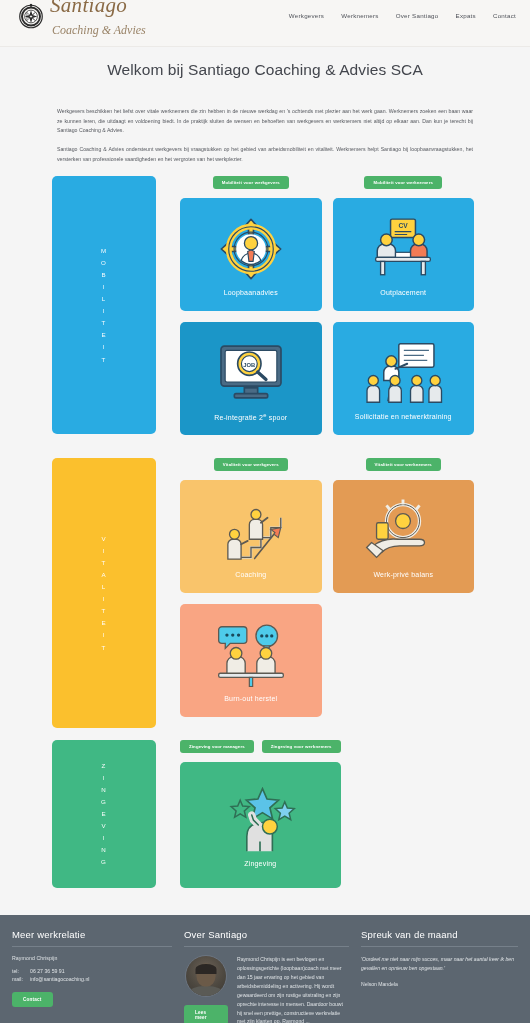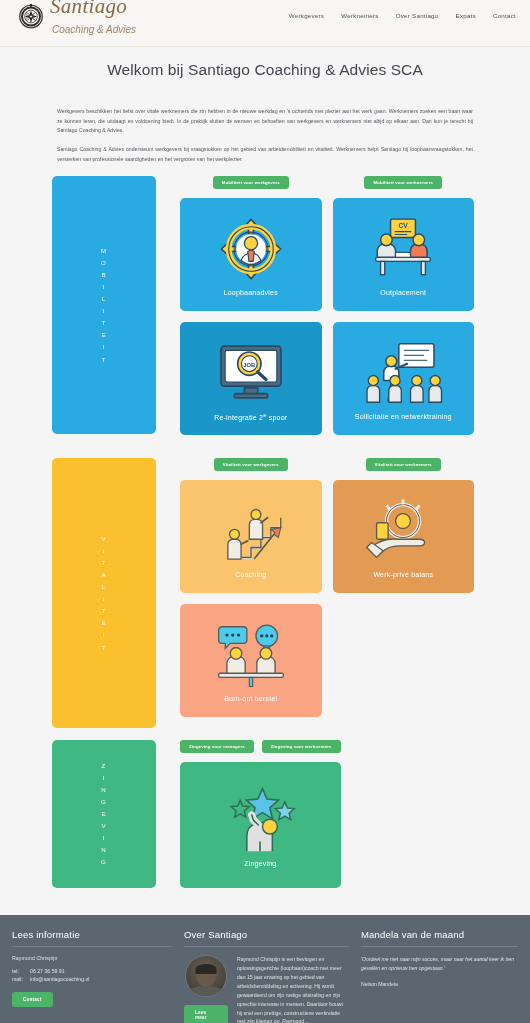--- a/index.html
+++ b/index.html
@@ -24,22 +24,22 @@
   .logo-mark { width: 30px; height: 30px; flex: 0 0 30px; }
   .logo-text { display: flex; flex-direction: column; line-height: 1; }
   .logo-name {
     font-family: "Liberation Serif", serif;
     font-size: 21px;
     font-style: italic;
     color: #8a6a45;
     letter-spacing: .3px;
   }
   .logo-sub {
-    font-family: Liberation Sans, sans-serif;
-    font-size: 10px;
+    font-family: Liberation Serif, serif;
+    font-size: 12px;
     font-style: italic;
     color: #9a8468;
     margin-top: 8px;
     margin-left: 2px;
   }
   .nav { margin-left: auto; display: flex; align-items: center; gap: 17px; }
   .nav-item {
     font-size: 6.2px;
     color: #4e5158;
     letter-spacing: .25px;
@@ -480,21 +480,21 @@
           <div class="card-label">Zingeving</div>
         </div>
       </div>
       <div class="card-col"></div>
     </div>
   </div>
 </div>
 
 <div class="footer">
   <div class="fcol c1">
-    <h3>Lees informatie</h3>
+    <h3>Meer werkrelatie</h3>
     <div class="f-name">Raymond Chrispijn</div>
     <div class="f-line">
       <span class="lbl">tel:</span>
       <span>06 27 36 59 91</span>
     </div>
     <div class="f-line">
       <span class="lbl">mail:</span>
       <span>info@santiagocoaching.nl</span>
     </div>
     <span class="btn-green">Contact</span>
@@ -509,17 +509,17 @@
           <span class="face"></span>
           <span class="hair"></span>
         </div>
         <span class="btn-green">Lees meer</span>
       </div>
       <div class="about-text">Raymond Chrispijn is een bevlogen en oplossingsgerichte (loopbaan)coach met meer dan 15 jaar ervaring op het gebied van arbeidsbemiddeling en activering. Hij wordt gewaardeerd om zijn rustige uitstraling en zijn oprechte interesse in mensen. Daardoor bouwt hij snel een prettige, constructieve werkrelatie met zijn klanten op. Raymond ...</div>
     </div>
   </div>
 
   <div class="fcol">
-    <h3>Mandela van de maand</h3>
+    <h3>Spreuk van de maand</h3>
     <div class="quote">'Oordeel me niet naar mijn succes, maar naar het aantal keer ik ben gevallen en opnieuw ben opgestaan.'</div>
     <div class="quote-author">Nelson Mandela</div>
   </div>
 </div>
 
 </body></html>

